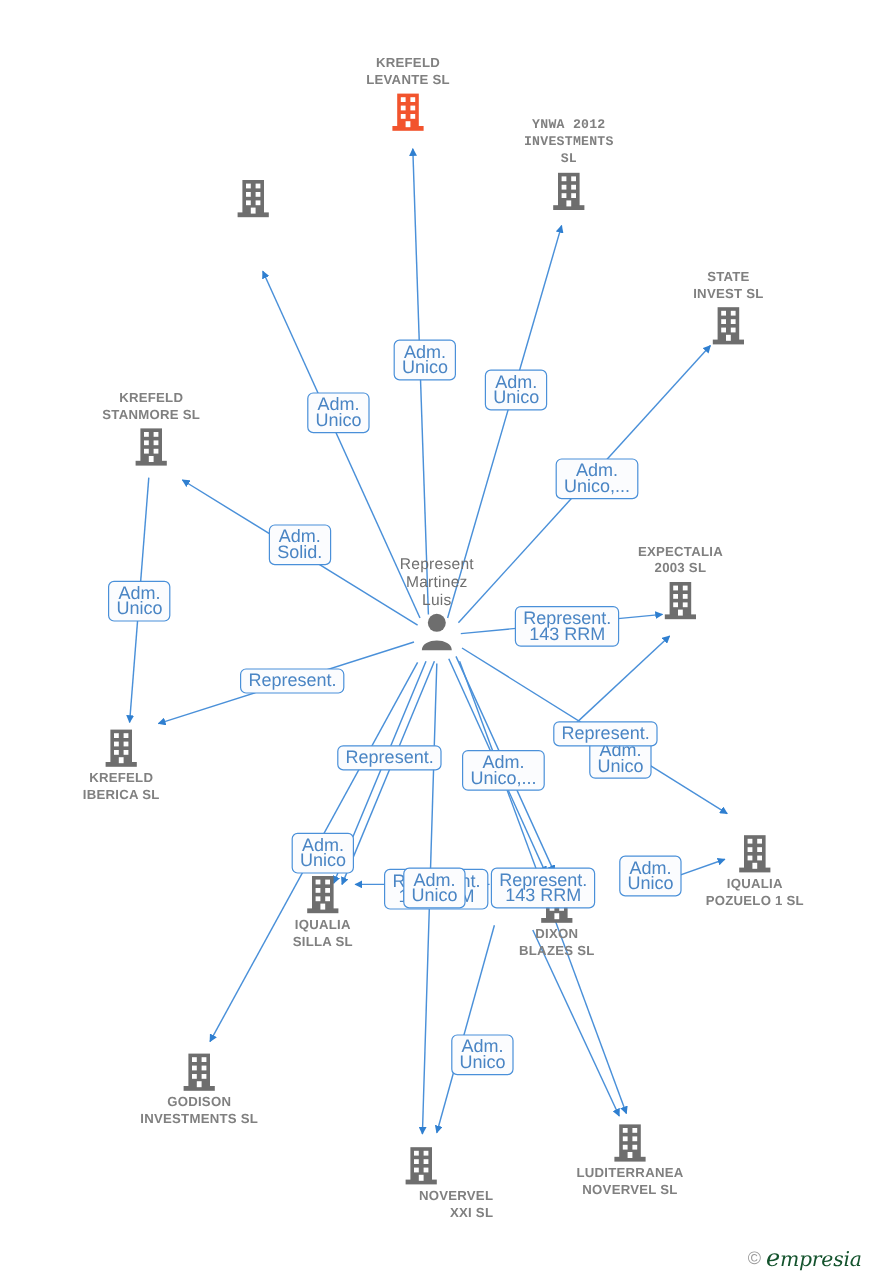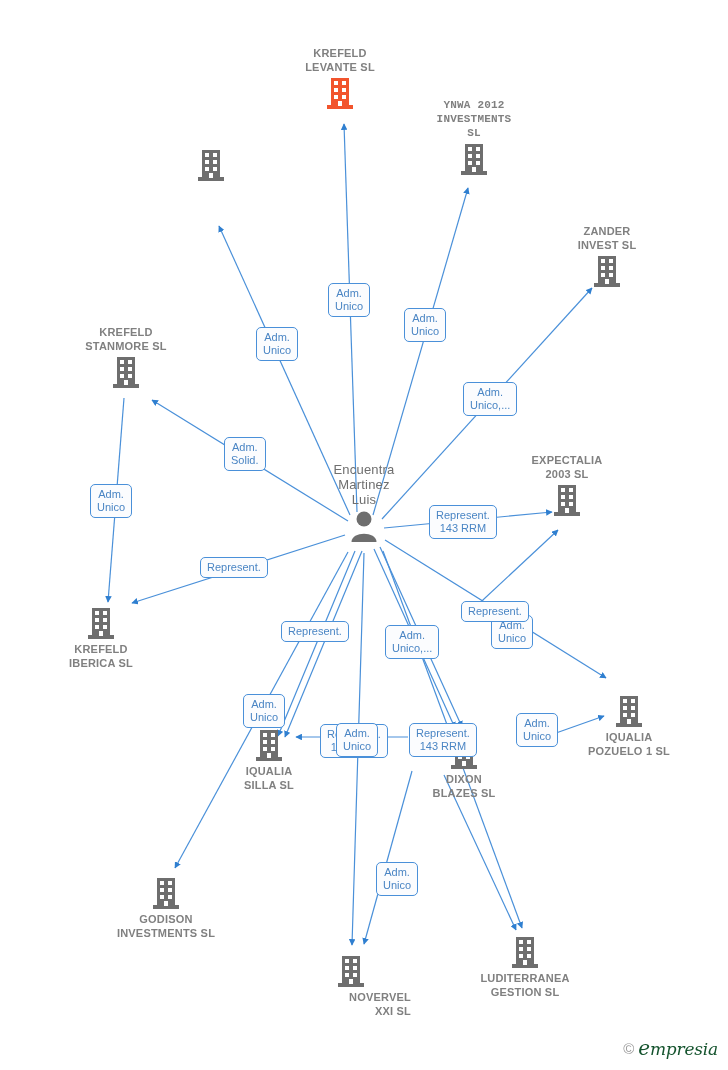--- a/index.html
+++ b/index.html
@@ -55,21 +55,21 @@
   .node.label-below .icon-wrap { order: 2; }
   .node-inner { display: flex; flex-direction: column; }
   .node.label-below .node-inner .node-label { order: 1; }
   .edge-label {
     position: absolute;
     box-sizing: border-box;
     border: 1px solid #4a90d9;
     border-radius: 5px;
     background: #fbfcfe;
     color: #4a85c4;
-    font-size: 11px;
+    font-size: 15px;
     line-height: 13px;
     text-align: center;
     padding: 3px 6px;
     white-space: pre-line;
     z-index: 10;
   }
   .watermark {
     position: absolute;
     right: 12px;
     bottom: 10px;
@@ -197,21 +197,21 @@
               <rect x="16" y="19" width="4" height="4"></rect>
             <rect x="12" y="25" width="4" height="5"></rect>
           </g>
         </svg>
       </span>
     </div>
   </div>
 
   <div class="node label-below" style="left:607px; top:224px;">
     <div class="node-inner">
-      <span class="node-label">ZANDER
+      <span class="node-label">STATE
 INVEST SL</span>
       <span class="icon-wrap">
         <svg width="28" height="34" viewBox="0 0 28 34">
           <rect x="5" y="2" width="18" height="28" fill="#6e6e6e"></rect>
           <rect x="1" y="29" width="26" height="4" fill="#6e6e6e"></rect>
           <g fill="#ffffff">
             <rect x="8" y="5" width="4" height="4"></rect>
               <rect x="16" y="5" width="4" height="4"></rect>
             <rect x="8" y="12" width="4" height="4"></rect>
               <rect x="16" y="12" width="4" height="4"></rect>
@@ -263,21 +263,21 @@
               <rect x="16" y="19" width="4" height="4"></rect>
             <rect x="12" y="25" width="4" height="5"></rect>
           </g>
         </svg>
       </span>
     </div>
   </div>
 
   <div class="node person label-below" style="left:364px; top:462px;">
     <div class="node-inner">
-      <span class="node-label">Encuentra
+      <span class="node-label">Represent
 Martinez
 Luis</span>
       <span class="icon-wrap">
         <svg width="30" height="32" viewBox="0 0 30 32">
           <circle cx="15" cy="9" r="7.5" fill="#6e6e6e"></circle>
           <path d="M 2.5 32 C 2.5 21 27.5 21 27.5 32 Z" fill="#6e6e6e"></path>
         </svg>
       </span>
     </div>
   </div>
@@ -425,21 +425,21 @@
               <rect x="16" y="5" width="4" height="4"></rect>
             <rect x="8" y="12" width="4" height="4"></rect>
               <rect x="16" y="12" width="4" height="4"></rect>
             <rect x="8" y="19" width="4" height="4"></rect>
               <rect x="16" y="19" width="4" height="4"></rect>
             <rect x="12" y="25" width="4" height="5"></rect>
           </g>
         </svg>
       </span>
       <span class="node-label">LUDITERRANEA
-GESTION SL</span>
+NOVERVEL SL</span>
     </div>
   </div>
 
   <div class="edge-label" style="left:328px; top:283px;">Adm.
 Unico</div>
   <div class="edge-label" style="left:256px; top:327px;">Adm.
 Unico</div>
   <div class="edge-label" style="left:404px; top:308px;">Adm.
 Unico</div>
   <div class="edge-label" style="left:463px; top:382px;">Adm.

